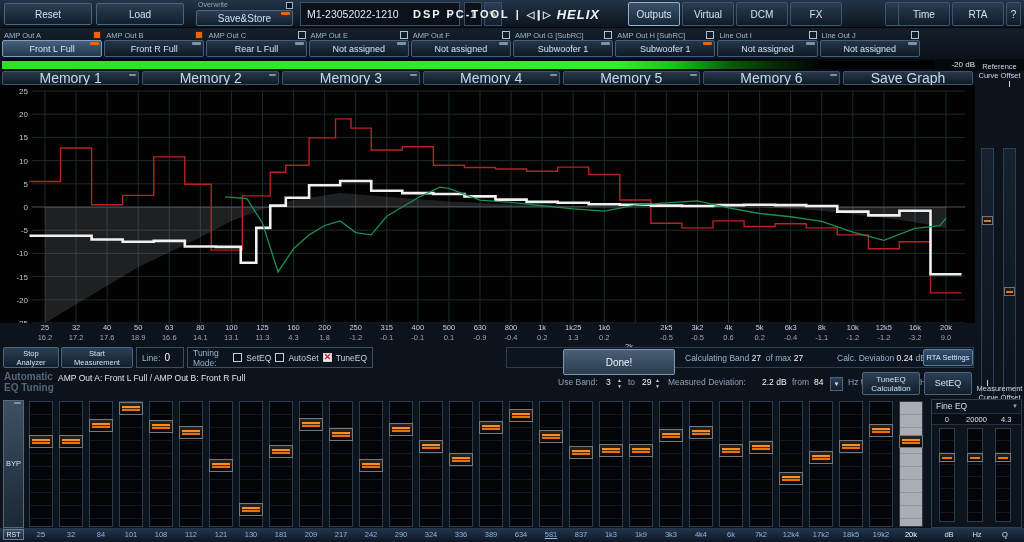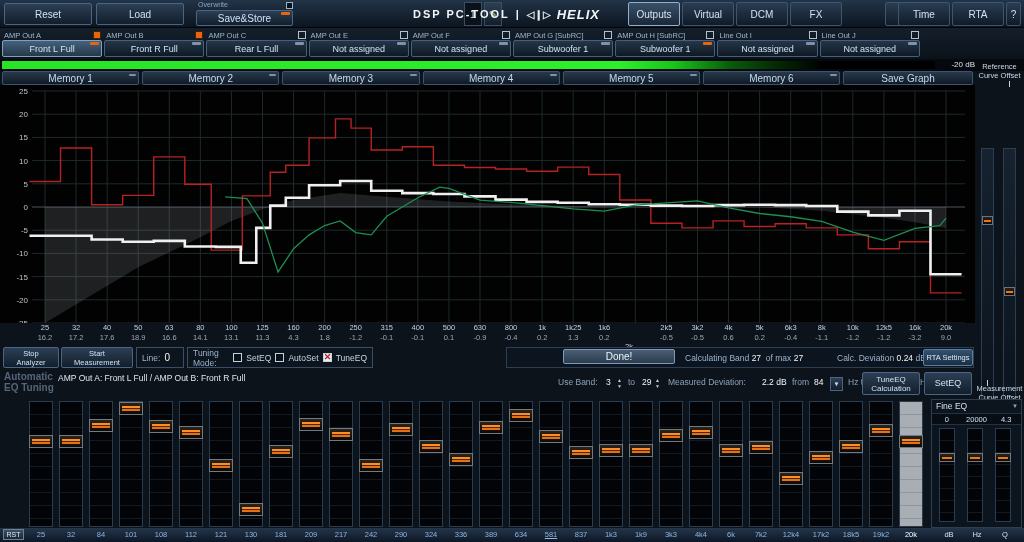--- a/index.html
+++ b/index.html
@@ -46,21 +46,21 @@
     border:1px solid #44607e; border-radius:2px; color:#cfe2f4; font-size:9px;
     display:flex; align-items:center; justify-content:center; }
   .ch-btn.sel{ background:linear-gradient(#45617e,#243848); border-color:#7fa0c0; }
   
   #meter-row{ left:0; top:59px; width:1024px; height:12px; background:#05080c; }
   #meter-bar{ position:absolute; left:2px; top:2px; width:933px; height:8px;
     background:linear-gradient(to right,#27e427 0%,#2df02d 66%,#19c419 72%,#0a5c0a 78%,#042a04 83%,#000 88%,#000 100%); }
   #meter-db{ position:absolute; left:941px; top:1px; width:34px; font-size:8px; color:#d8e4ee; text-align:right; }
   #memory-row{ left:0; top:71px; width:975px; height:14px; display:flex; gap:3px; padding:0 2px; }
   .mem-tab{ position:relative; flex:1; background:linear-gradient(#28394c,#0f1a26); border:1px solid #3c5470;
-    border-radius:2px; color:#c6daee; font-size:10px; display:flex; align-items:center; justify-content:center; }
+    border-radius:2px; color:#c6daee; font-size:14px; display:flex; align-items:center; justify-content:center; }
   .mem-tab .nub{ top:2px; width:7px; height:2px; }
   
   #plot{ left:0; top:85px; }
   #xlabels{ left:0; top:323px; width:975px; height:22px; }
   .xl{ position:absolute; width:32px; text-align:center; }
   .xl .f{ font-size:7.5px; color:#c2d2e0; display:block; line-height:10px; }
   .xl .v{ font-size:7.5px; color:#9aa8b4; display:block; line-height:9px; }
   
   #offset-panel{ left:975px; top:60px; width:49px; height:340px; }
   .op-label{ position:absolute; width:49px; text-align:center; font-size:7.5px; line-height:9px; color:#c8d8e8; }
@@ -75,21 +75,21 @@
     border-radius:2px; color:#cfe2f4; display:flex; flex-direction:column; align-items:center; justify-content:center;
     font-size:7.5px; line-height:9px; text-align:center; }
   #time-box,#tune-box{ position:absolute; border:1px solid #3a4f66; background:#0c141d; display:flex;
     align-items:center; font-size:8.5px; color:#9ab4cc; padding:0 5px; gap:4px; }
   .val{ color:#f2f7fc; }
   .cb{ width:9px; height:9px; border:1px solid #c2d2e0; background:#0a1118; display:inline-block; }
   .cb.x{ background:#e6edf4; position:relative; }
   .cb.x::after{ content:"✕"; position:absolute; left:0; top:-2px; font-size:9px; color:#c01818; font-weight:bold; }
   #status-panel{ position:absolute; left:506px; top:347px; width:468px; height:21px;
     border:1px solid #2c3e52; background:#0c1420; font-size:8.5px; color:#9ab4cc; }
-  #done-btn{ position:absolute; left:56px; top:1px; width:112px; height:15px;
+  #done-btn{ position:absolute; left:56px; top:1px; width:112px; height:26px;
     background:linear-gradient(#4a5f76,#2a3c4e); border:1px solid #7f9ab5; border-radius:2px;
     color:#eef4fa; font-size:10px; display:flex; align-items:center; justify-content:center; }
   #rta-btn{ position:absolute; left:416px; top:1px; width:50px; height:17px;
     background:linear-gradient(#33516f,#1a2f45); border:1px solid #5a7da0; border-radius:2px;
     color:#dce8f4; font-size:7.5px; display:flex; align-items:center; justify-content:center; }
   
   #autoeq-title{ position:absolute; left:4px; top:371px; font-size:10px; font-weight:bold;
     color:#54657a; line-height:11px; }
   #autoeq-ch{ position:absolute; left:58px; top:373px; font-size:8.5px; color:#dce8f4; }
   #useband{ position:absolute; left:540px; top:372px; width:434px; height:24px; font-size:8.5px; color:#8aa2ba; }
@@ -138,20 +138,24 @@
   <header id="topbar" class="abs">
     <div class="tbtn" style="left:4px;width:88px">Reset</div>
     <div class="tbtn" style="left:96px;width:88px">Load</div>
     <div id="ow-group" class="abs">
       <div id="ow-row">Overwrite</div>
       <div id="ow-check"></div>
     </div>
     <div id="savestore" class="tbtn">
       <span>Save&amp;Store</span>
       <span class="nub orange"></span>
+    </div>
+    <div id="filebox" class="abs">
+      <span>M1-23052022-1210</span>
+      <span class="mag">⌕</span>
     </div>
     <div id="onebox" class="abs">1</div>
     <div id="editbox" class="abs">✎</div>
     <div id="logo" class="abs">
       <span>DSP PC-TOOL</span>
       <span>|</span>
       <span class="mark">◁❙▷</span>
       <span class="brand">HELIX</span>
     </div>
     <nav id="navbar">
@@ -479,20 +483,24 @@
     <span style="left:380px">Hz</span>
   </div>
   <div class="sm-btn" style="left:862px;top:372px;width:58px;height:23px;font-size:8px">
     <span>TuneEQ</span>
       <span>Calculation</span>
   </div>
   <div class="sm-btn" style="left:924px;top:372px;width:48px;height:23px;font-size:9px">
     <span>SetEQ</span>
   </div>
 
+  <div id="byp">
+    <span class="nub"></span>
+    <span class="txt">BYP</span>
+  </div>
   <div id="sliders">
       <div class="sl" style="left: 3px;">
         <div class="sl-h" style="top: 33px;">
           <i></i>
         </div>
       </div>
       <div class="sl" style="left: 33px;">
         <div class="sl-h" style="top: 33px;">
           <i></i>
         </div>

